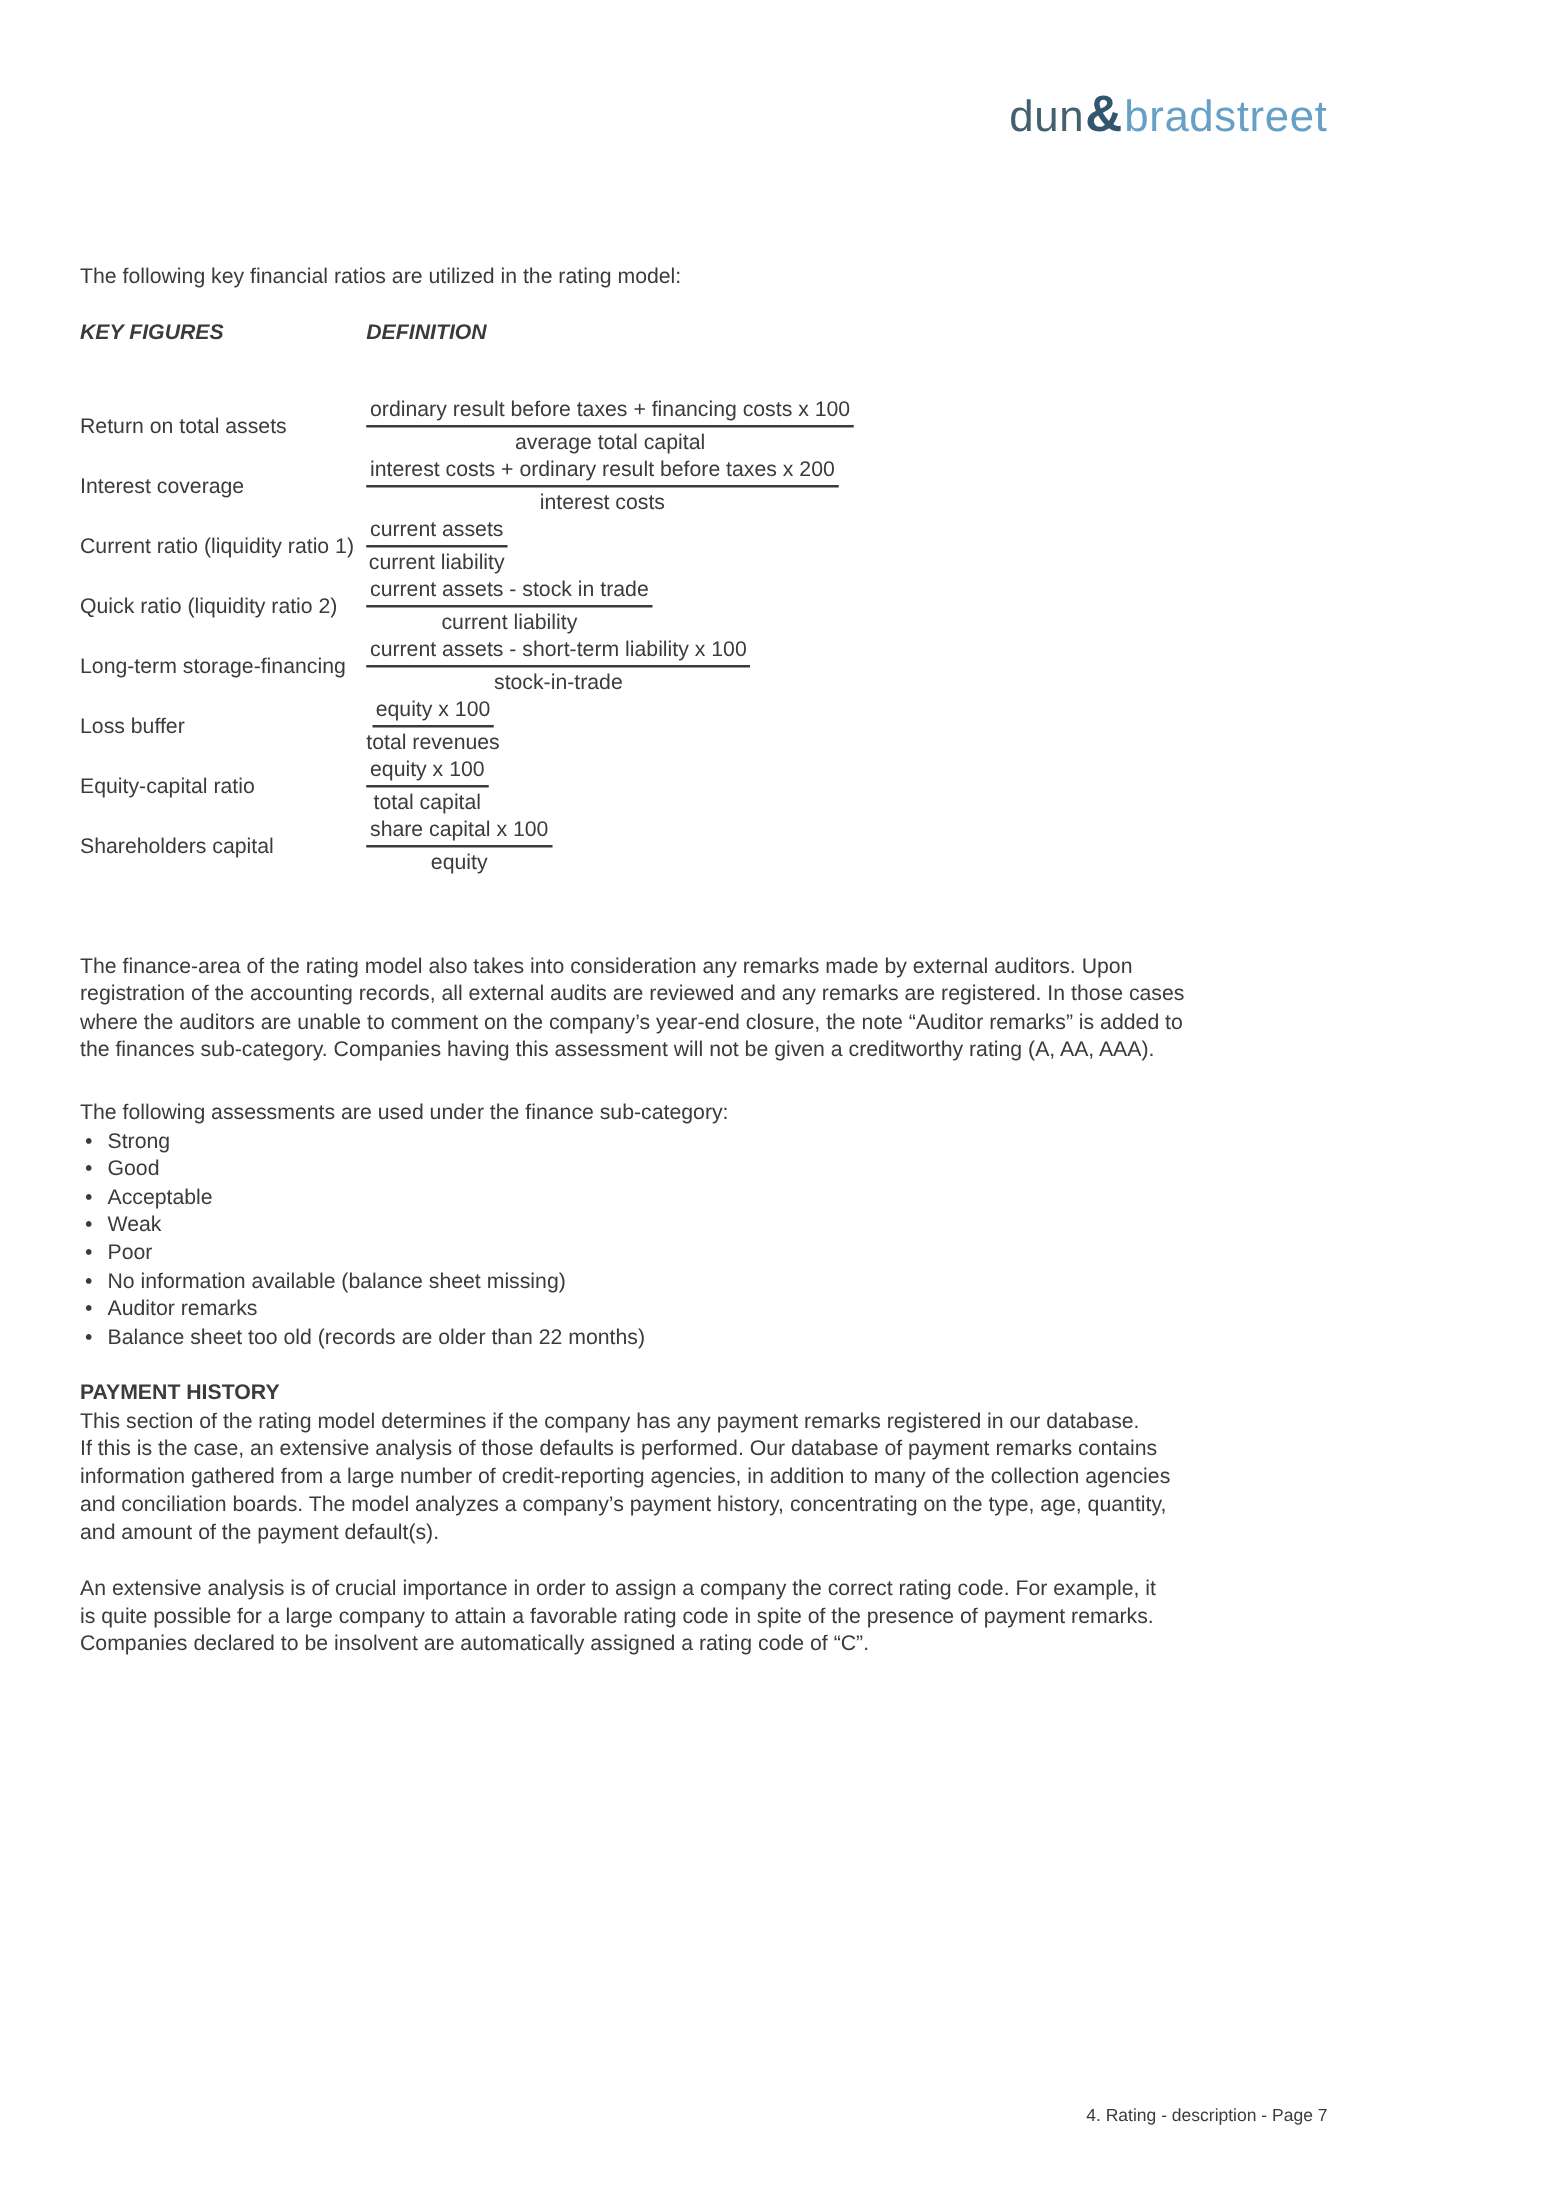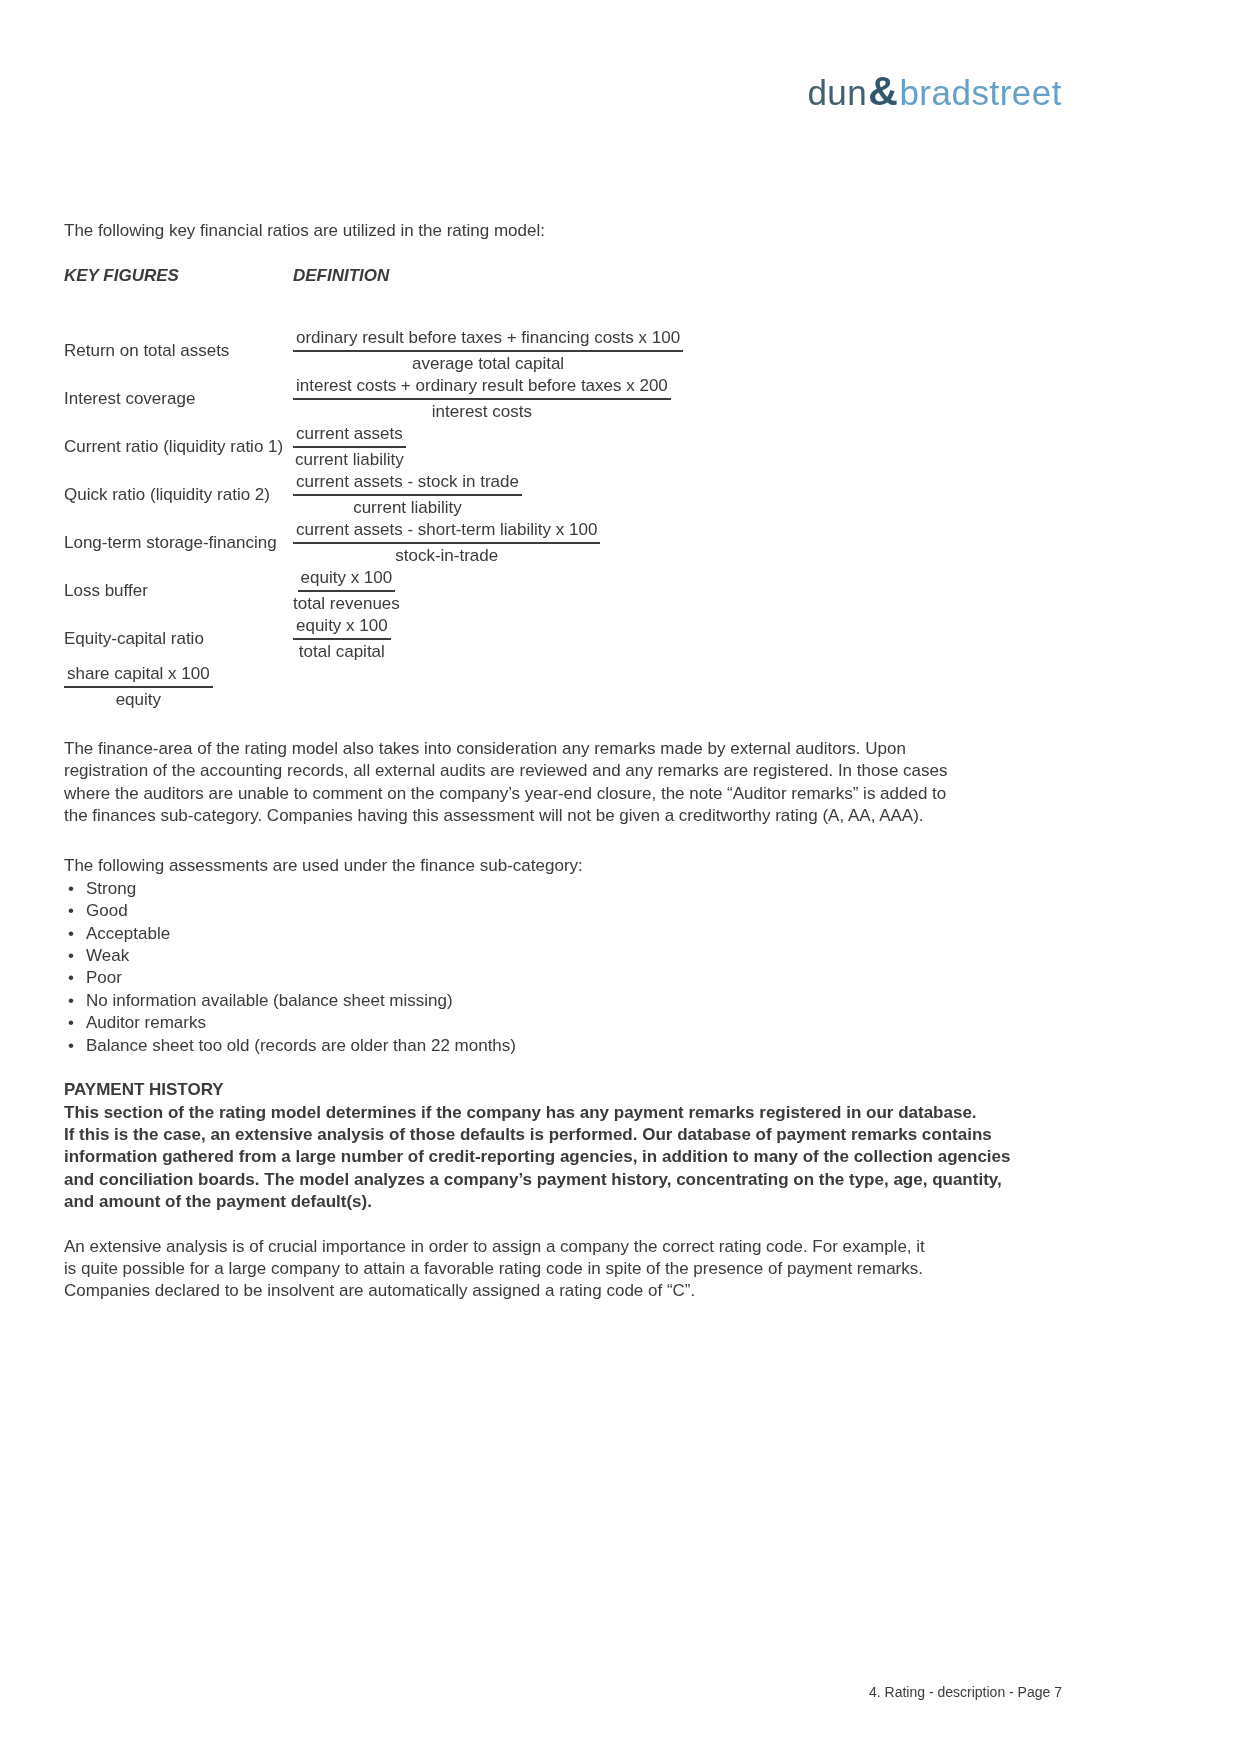--- a/index.html
+++ b/index.html
@@ -24,21 +24,21 @@
     white-space: nowrap;
   }
   .logo-dun { color: var(--logo-dark, #43606f); }
   .logo-amp { color: var(--logo-amp, #32566d); font-size: 41px; margin: 0 1px; font-weight: bold; }
   .logo-bradstreet { color: var(--logo-light, #66a0c6); }
 
   
   .content {
     position: absolute;
     left: 64px;
-    top: 220px;
+    top: 210px;
     right: 60px;
     font-size: 17px;
     line-height: 22.4px;
   }
   .intro { margin: 0; }
 
   
   .table-headers {
     display: grid;
     grid-template-columns: 229px auto;
@@ -74,21 +74,21 @@
     width: 18px;
     flex: 0 0 18px;
     padding-left: 4px;
   }
   .section-title {
     font-size: 17px;
     font-weight: bold;
     margin: 22px 0 0 0;
     line-height: 22.4px;
   }
-  .para-after-title { margin-top: 0; font-weight: bold; }
+  .para-after-title { margin-top: 0; }
   .para-analysis { margin-top: 22px; }
 
   
   .footer {
     position: absolute;
     top: 1681px;
     right: 179px;
     font-size: 14px;
     line-height: 22px;
   }
@@ -162,20 +162,21 @@
       </div>
 
       <div class="cell figure">Equity-capital ratio</div>
       <div class="cell def">
         <span class="fraction">
           <span class="num">equity x 100</span>
           <span class="den">total capital</span>
         </span>
       </div>
 
+      <div class="cell figure">Shareholders capital</div>
       <div class="cell def">
         <span class="fraction">
           <span class="num">share capital x 100</span>
           <span class="den">equity</span>
         </span>
       </div>
 
       <div class="cell note-spacer"></div>
 
     </div>

